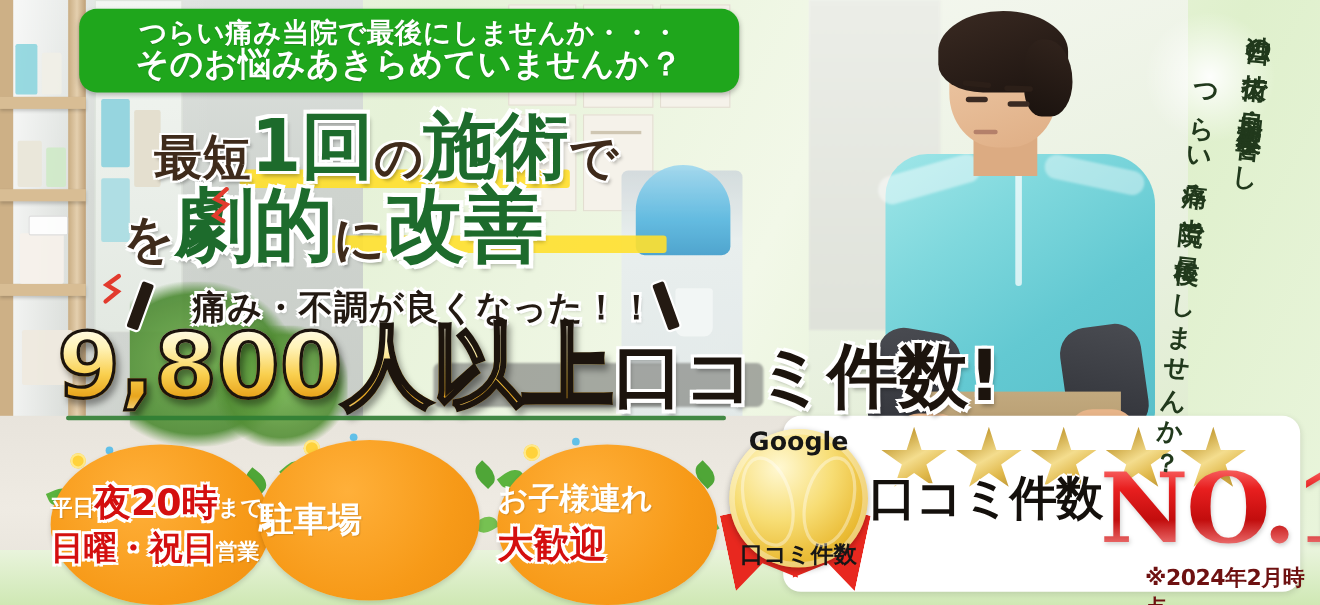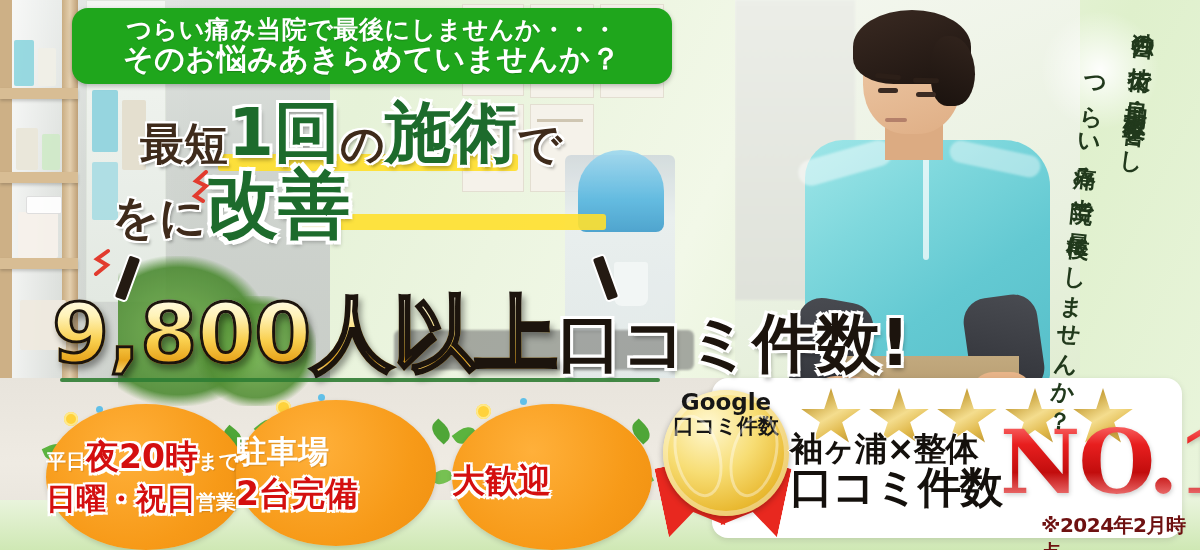--- a/index.html
+++ b/index.html
@@ -137,21 +137,21 @@
   .dot{position:absolute;border-radius:50%;}
 
   
   .medal-wrap{position:absolute;left:655px;top:390px;width:140px;height:150px;}
   .ribbon{position:absolute;top:72px;width:58px;height:70px;background:#e8281f;}
   .ribbon.lf{left:6px;clip-path:polygon(0 0,100% 0,100% 100%,50% 72%,0 100%);transform:rotate(-12deg);}
   .ribbon.rt{left:72px;clip-path:polygon(0 0,100% 0,100% 100%,50% 72%,0 100%);transform:rotate(12deg);}
   .medal{position:absolute;left:8px;top:0;width:126px;height:126px;border-radius:50%;
     background:radial-gradient(circle at 36% 28%,#fff8d2,#f7dd74 40%,#e9b931 72%,#c9951c 100%);
     box-shadow:0 2px 6px rgba(0,0,0,.3),inset 0 0 0 5px rgba(255,255,255,.35);
-    display:flex;flex-direction:column;align-items:center;justify-content:flex-start;}
+    display:flex;flex-direction:column;align-items:center;justify-content:space-between;}
   .medal .g1{font-size:23px;font-weight:bold;color:#161616;line-height:1.05;}
   .medal .g2{font-size:21px;font-weight:bold;color:#161616;line-height:1.15;}
   .wreath{position:absolute;width:40px;height:78px;border:3px solid rgba(255,255,255,.5);border-radius:50%;opacity:.75;}
 
   
   .stars{position:absolute;left:800px;top:388px;display:flex;gap:6px;}
   .star{width:62px;height:60px;
     background:linear-gradient(150deg,#8c6a22 0%,#c9a23c 22%,#f4dd8e 48%,#e0b84a 70%,#a9822b 100%);
     clip-path:polygon(50% 0%,61% 35%,98% 35%,68% 57%,79% 91%,50% 70%,21% 91%,32% 57%,2% 35%,39% 35%);}
   .rank-text{position:absolute;left:790px;top:432px;}
@@ -273,32 +273,34 @@
     <span class="h-brown">最短</span>
     <span class="h-green">1回</span>
     <span class="h-brown">の</span>
     <span class="h-green">施術</span>
     <span class="h-brown">で</span>
   </div>
 
   <div class="hl-mark2"></div>
   <div class="head2">
     <span class="h-brown2">を</span>
+    <span class="h-green2">劇的</span>
     <span class="h-brown2">に</span>
     <span class="h-green2">改善</span>
   </div>
   <svg class="zig" style="left:186px;top:170px;" viewBox="0 0 30 34">
     <path d="M20 2 L10 11 L20 16 L9 26 L17 31" stroke="#e23b2e" stroke-width="4" fill="none" stroke-linecap="round"></path>
   </svg>
   <svg class="zig" style="left:86px;top:248px;" viewBox="0 0 30 34">
     <path d="M22 3 L11 11 L21 17 L10 26" stroke="#e23b2e" stroke-width="4" fill="none" stroke-linecap="round"></path>
   </svg>
 
   <div class="bar-l"></div>
   <div class="bar-r"></div>
+  <div class="sub-slogan">痛み・不調が良くなった！！</div>
 
   <div class="count-row">
     <span class="gold-num">9,800</span>
     <span class="gold-num">人以上</span>
     <span class="black-word">口コミ件数!</span>
   </div>
   <div class="green-underline"></div>
 
   <div class="leaf" style="left:44px;top:444px;width:22px;height:16px;background:#5bb33e;transform:rotate(-24deg);"></div>
   <div class="leaf" style="left:46px;top:468px;width:20px;height:14px;background:#86cc5c;transform:rotate(18deg);"></div>
@@ -329,36 +331,37 @@
   <div class="flower" style="left:412px;top:496px;width:13px;height:13px;"></div>
   <div class="dot" style="left:318px;top:394px;width:7px;height:7px;background:#61c0e8;"></div>
   <div class="dot" style="left:372px;top:508px;width:7px;height:7px;background:#61c0e8;"></div>
 
   <div class="feat" style="left:236px;top:400px;">
     <div class="line">
       <span class="fw"></span>
       <span class="fw" style="font-size:31px;">駐車場</span>
       <span class="fw"></span>
     </div>
-    <div class="line" style="margin-top:8px;">
-      <span class="fr fr-lg">2台完備</span>
-      <span class="fw"></span>
-    </div>
   </div>
 
   <div class="leaf" style="left:454px;top:428px;width:22px;height:15px;background:#5bb33e;transform:rotate(-36deg);"></div>
   <div class="leaf" style="left:452px;top:468px;width:20px;height:14px;background:#8ed063;transform:rotate(26deg);"></div>
   <div class="leaf" style="left:630px;top:424px;width:22px;height:15px;background:#4fa637;transform:rotate(46deg);"></div>
   <div class="leaf" style="left:632px;top:472px;width:20px;height:14px;background:#76c152;transform:rotate(-28deg);"></div>
   <div class="flower" style="left:476px;top:404px;width:15px;height:15px;"></div>
   <div class="flower" style="left:612px;top:498px;width:13px;height:13px;"></div>
   <div class="dot" style="left:520px;top:398px;width:7px;height:7px;background:#61c0e8;"></div>
   <div class="dot" style="left:574px;top:510px;width:7px;height:7px;background:#61c0e8;"></div>
 
   <div class="feat" style="left:452px;top:404px;">
+    <div class="line">
+      <span class="fw"></span>
+      <span class="fw" style="font-size:28px;">お子様連れ</span>
+      <span class="fw"></span>
+    </div>
     <div class="line" style="margin-top:8px;font-family:Liberation Serif, serif;">
       <span class="fr fr-lg">大歓迎</span>
       <span class="fw"></span>
     </div>
   </div>
 
   <div class="medal-wrap">
     <div class="ribbon lf"></div>
     <div class="ribbon rt"></div>
     <div class="medal">
@@ -370,21 +373,20 @@
   </div>
 
   <div class="stars">
     <div class="star"></div>
     <div class="star"></div>
     <div class="star"></div>
     <div class="star"></div>
     <div class="star"></div>
   </div>
   <div class="rank-text">
-    <div class="rank-l1">袖ヶ浦×整体</div>
     <div class="rank-l2">口コミ件数</div>
   </div>
   <div class="no1">NO.1</div>
   <div class="note-date">※2024年2月時点</div>
 
   <div class="vcopy vcopy-a">独自の技術で早期・根本改善をし</div>
   <div class="vcopy vcopy-b">つらい痛み当院で最後にしませんか？</div>
 
 </div>
 

